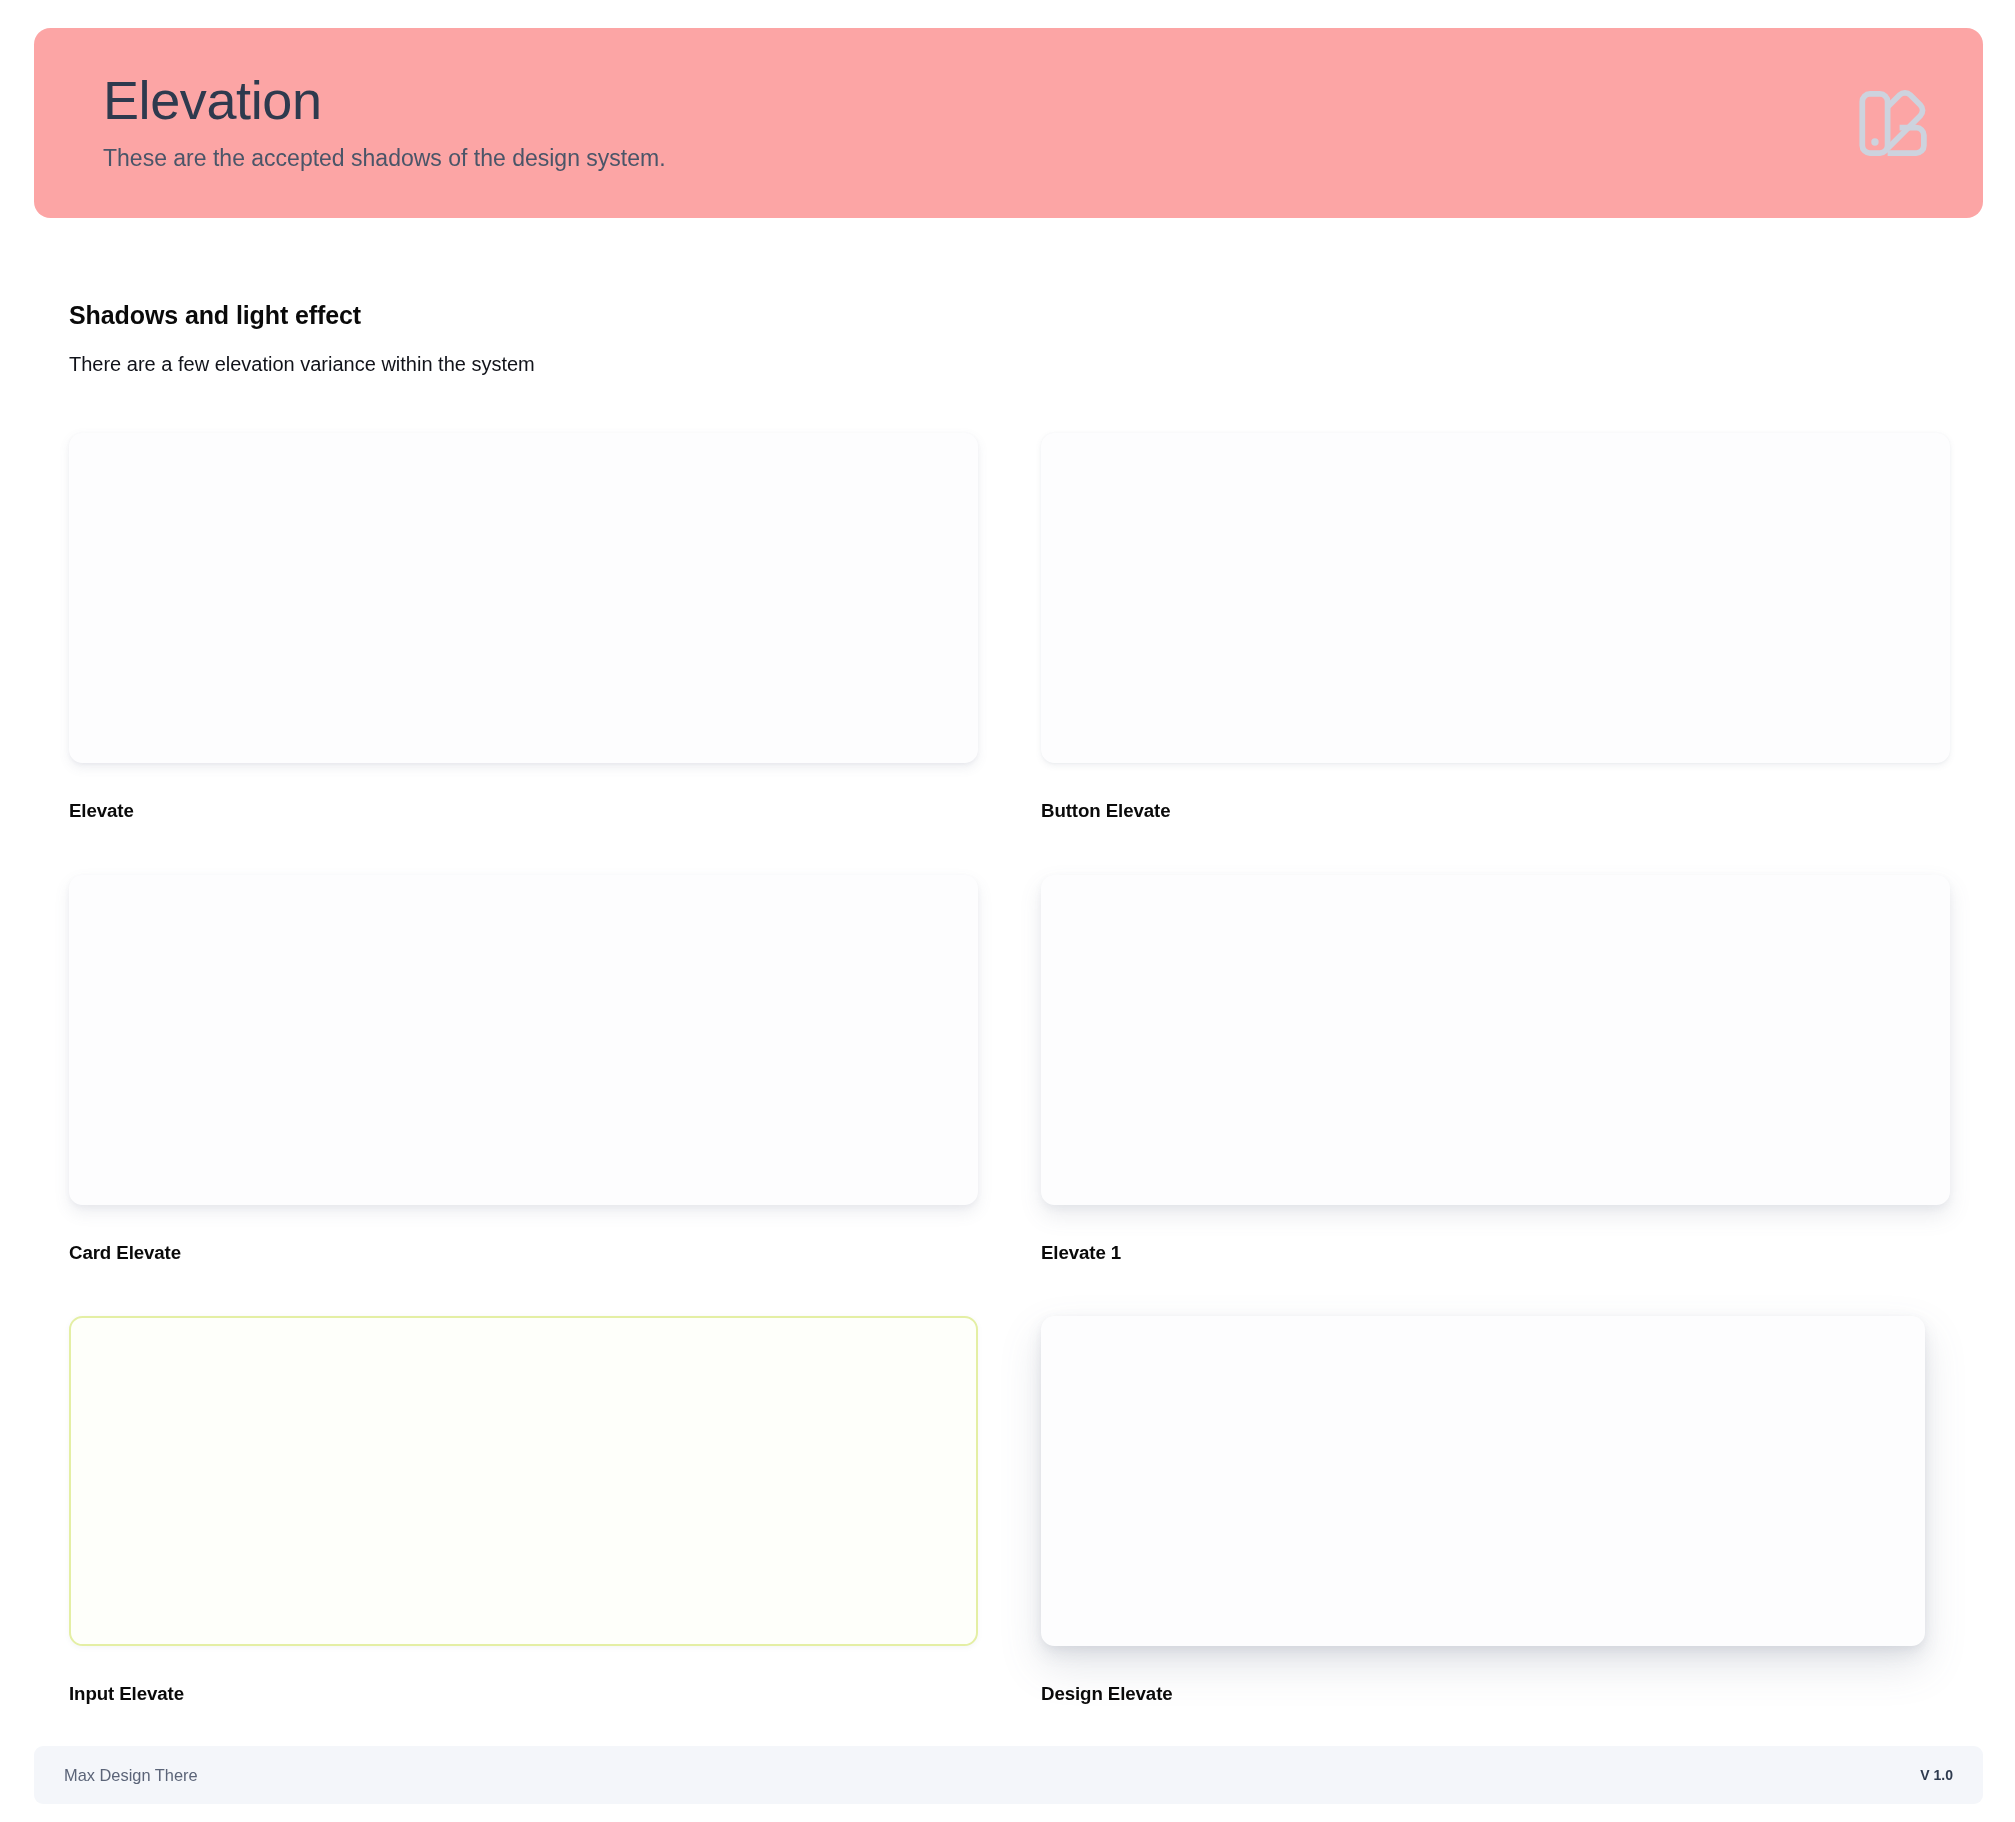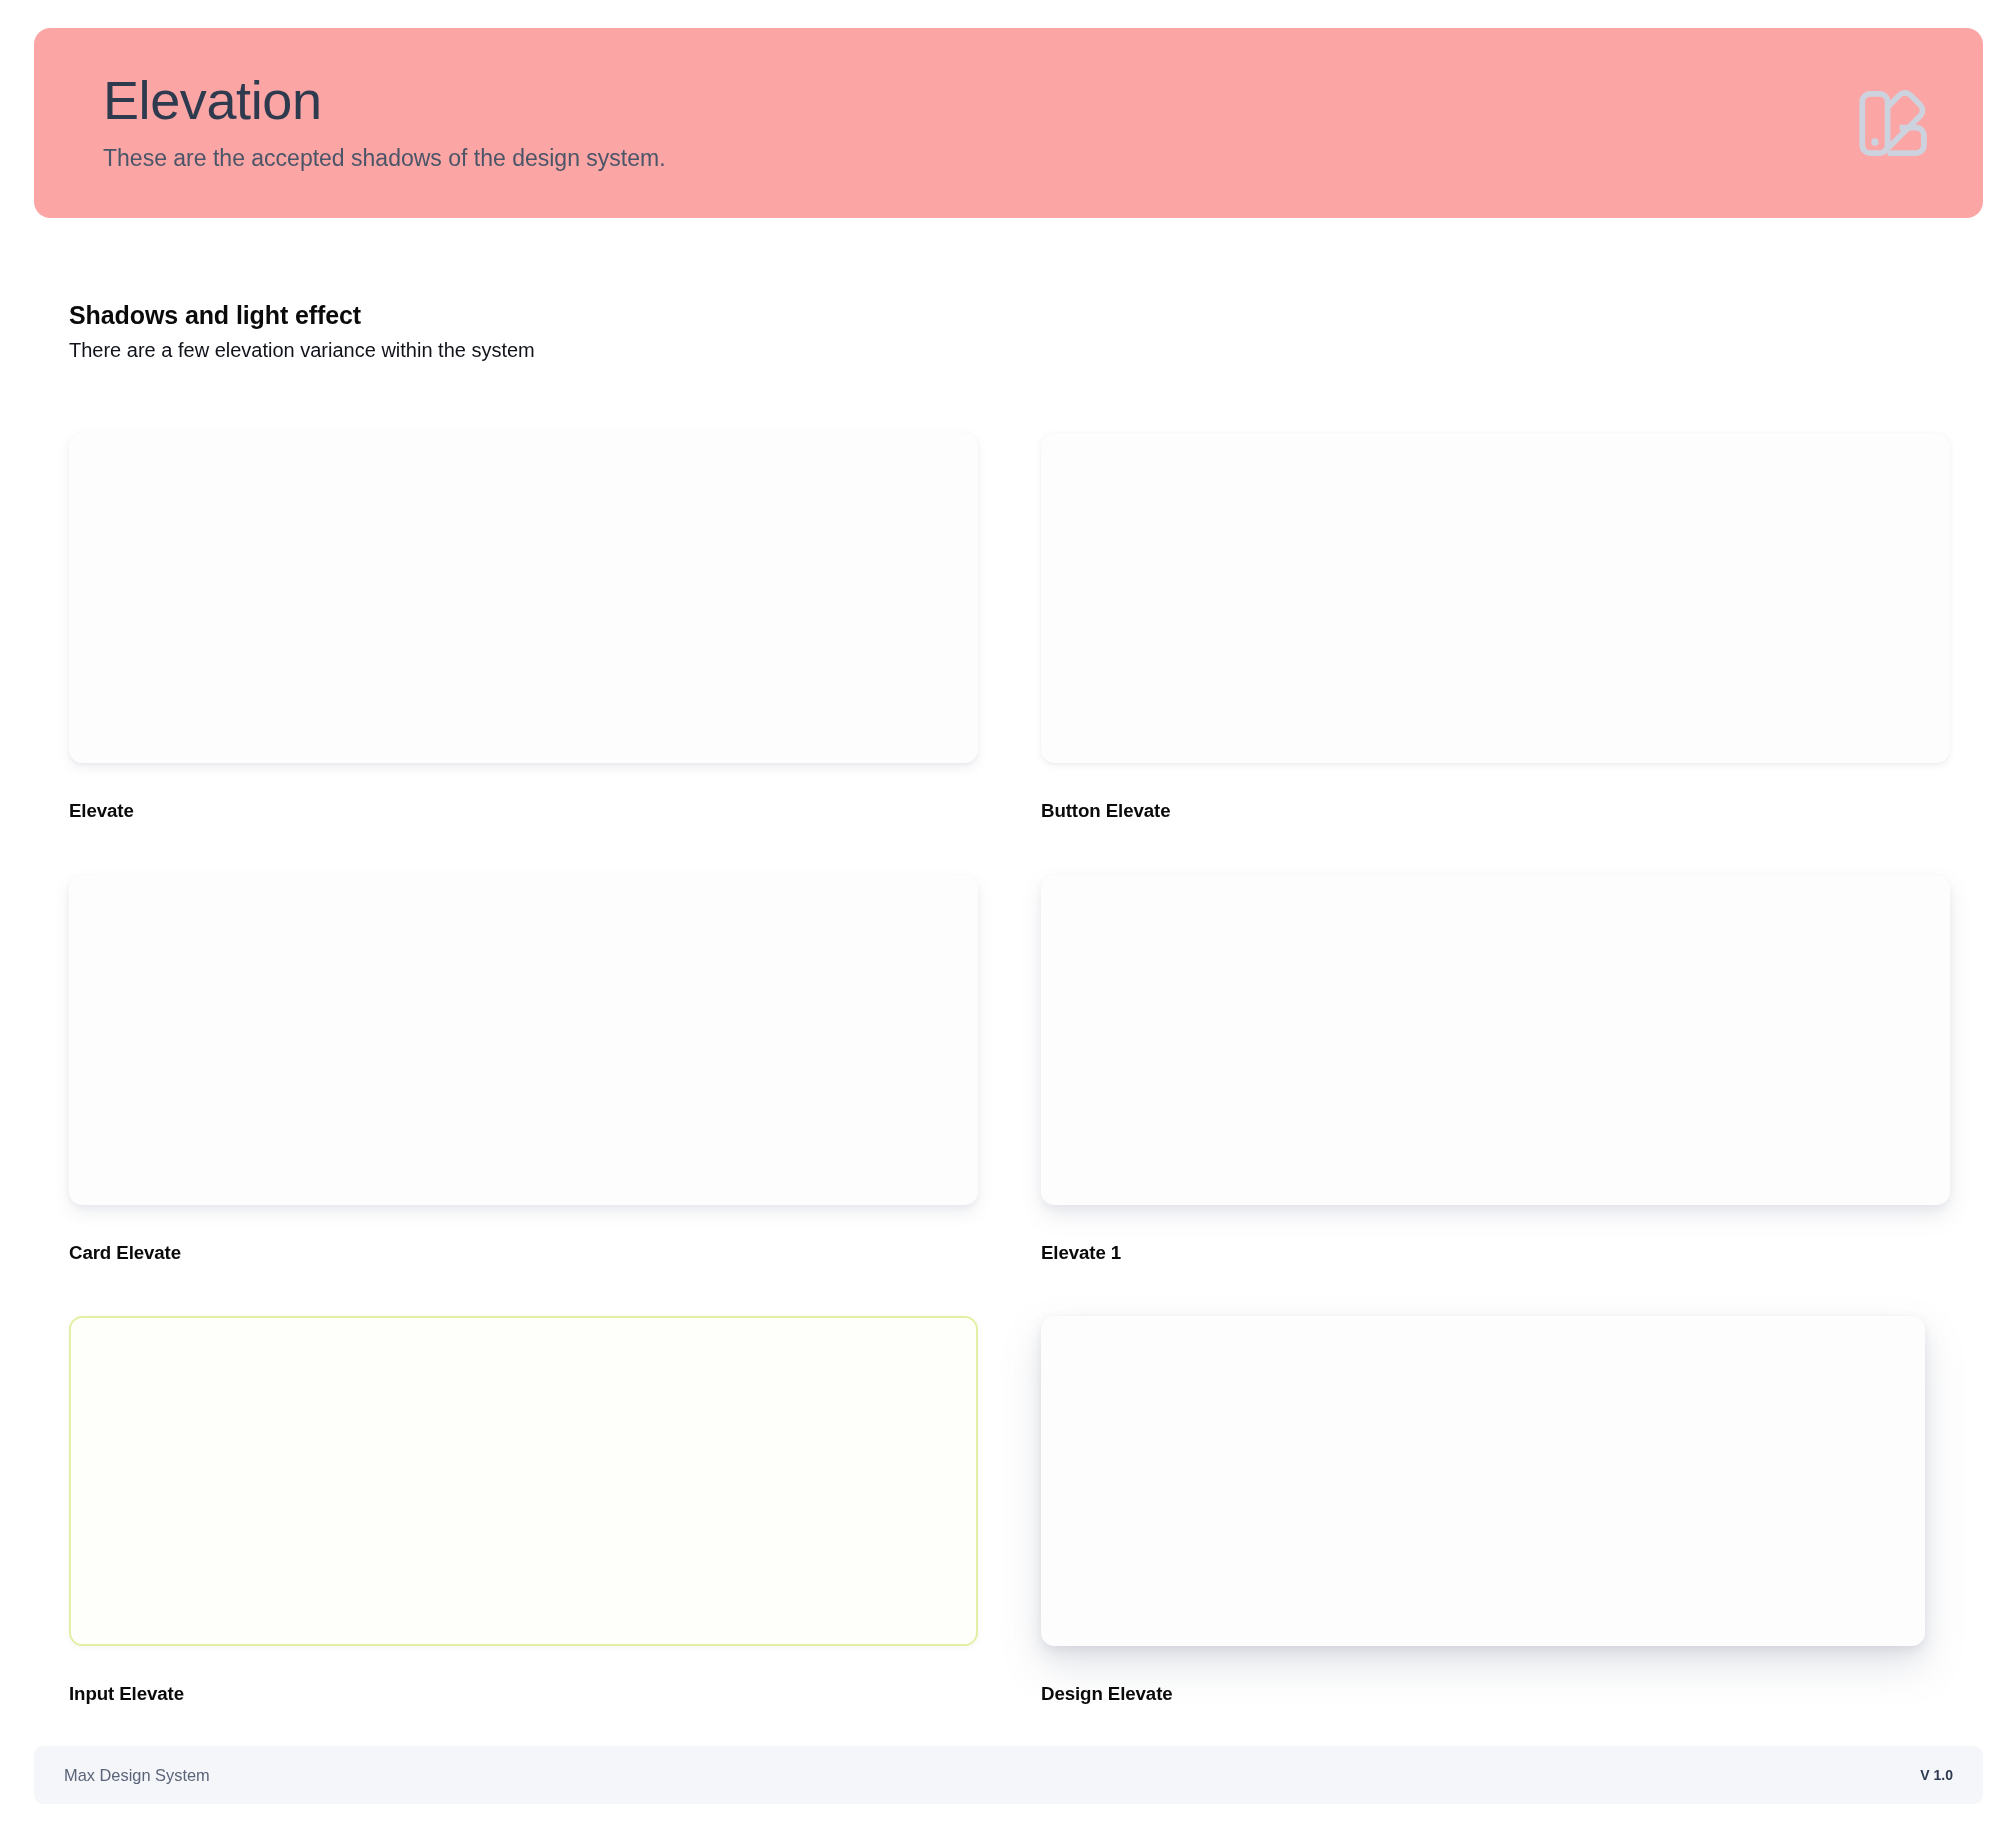--- a/index.html
+++ b/index.html
@@ -56,21 +56,21 @@
   .header-icon { width: 81px; height: 81px; flex: none; }
   .header-icon svg { display: block; width: 100%; height: 100%; }
 
   
   .section-head {
     position: absolute;
     left: 69px;
     top: 302px;
     display: flex;
     flex-direction: column;
-    gap: 8px;
+    gap: 22px;
   }
 
   .section-title {
     font-size: 25px;
     font-weight: 700;
     color: #0a0a0a;
     letter-spacing: -0.1px;
     line-height: 1.1;
   }
 
@@ -228,18 +228,18 @@
     </div>
 
     <div class="shadow-item item-design">
       <div class="shadow-swatch elev-design"></div>
       <div class="shadow-label">Design Elevate</div>
     </div>
 
   </div>
 
   <div class="page-footer">
-    <div class="footer-brand">Max Design System</div>
+    <div class="footer-brand">Max Design There</div>
     <div class="footer-version">V 1.0</div>
   </div>
 
 </div>
 
 
 </body></html>

